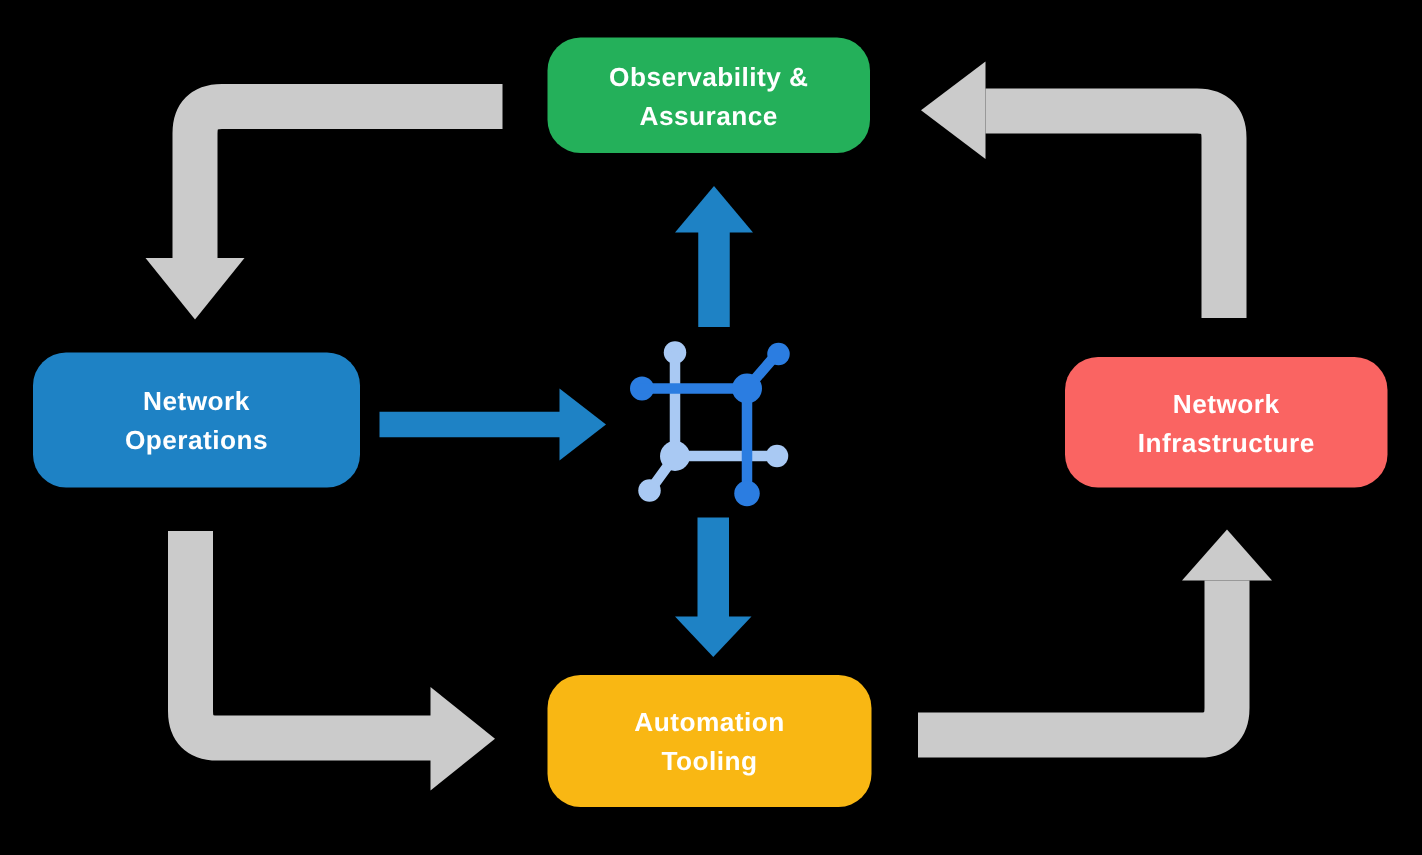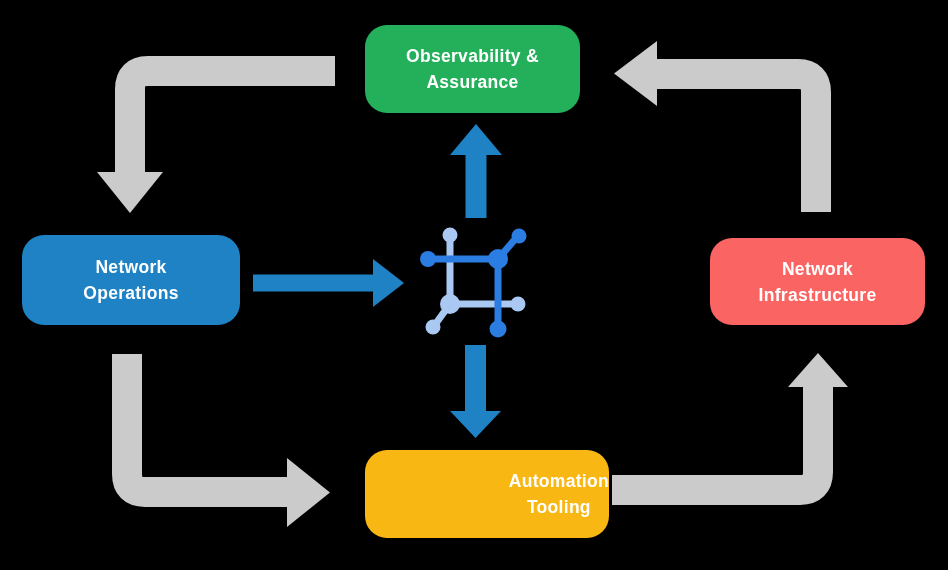--- a/index.html
+++ b/index.html
@@ -29,24 +29,24 @@
     text-align: center;
   }
   .node span {
     color: #ffffff;
     font-size: 17.5px;
     font-weight: bold;
     line-height: 26px;
     letter-spacing: 0.3px;
     white-space: pre-line;
   }
-  .node-observability { left: 365px; top: 25px;  width: 215px; height: 88px; }
+  .node-observability { left: 365px; top: 25px;  width: 215px; height: 77px; }
   .node-operations    { left: 22px;  top: 235px; width: 218px; height: 90px; }
   .node-infrastructure{ left: 710px; top: 238px; width: 215px; height: 87px; }
-  .node-automation    { left: 365px; top: 450px; width: 244px; height: 88px; justify-content: flex-end; }
+  .node-automation    { left: 365px; top: 450px; width: 216px; height: 88px; }
 </style>
 </head>
 <body>
 
 <div class="canvas">
 
   <svg class="layer" width="948" height="570" viewBox="0 0 948 570">
 
     <g>
       <path d="M 335 71 L 148 71 Q 130 71 130 89 L 130 173" fill="none" stroke-width="30" stroke-linecap="butt" stroke="#CBCBCB"></path>

